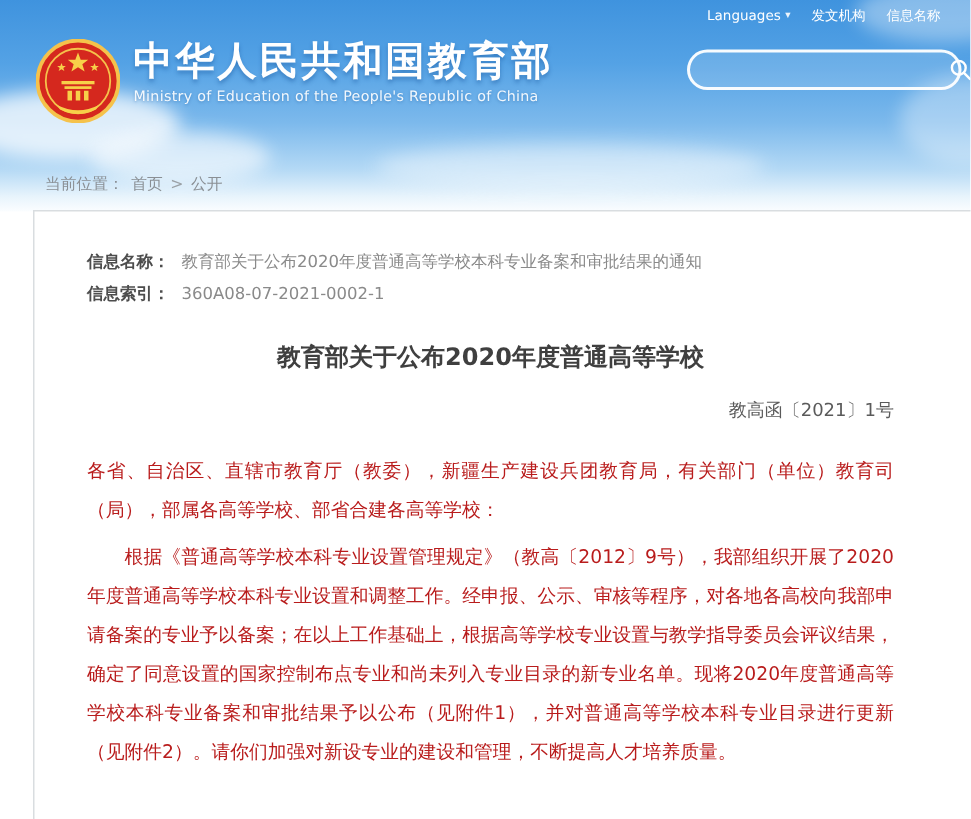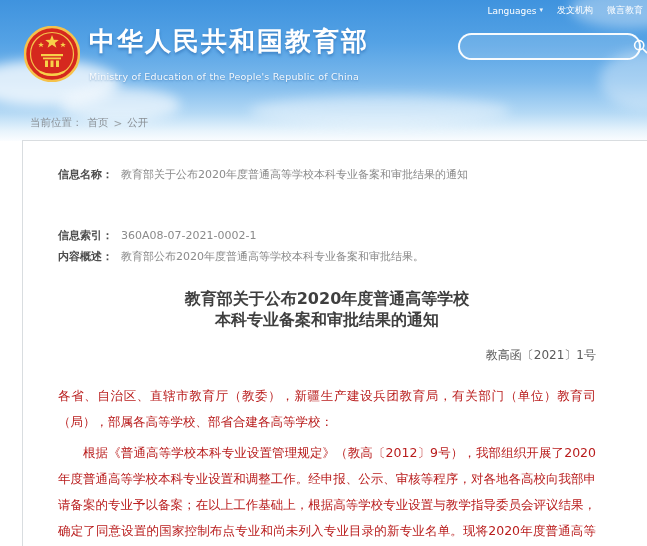--- a/index.html
+++ b/index.html
@@ -18,37 +18,37 @@
   }
   .cloud { position:absolute; border-radius:50%; filter:blur(6px); background:rgba(255,255,255,.75); }
   .cloud.c1 { left:-30px; top:60px;  width:150px; height:46px; }
   .cloud.c2 { left:60px;  top:88px;  width:120px; height:34px; opacity:.8; }
   .cloud.c3 { left:570px; top:-12px; width:120px; height:40px; opacity:.5; }
   .cloud.c4 { left:600px; top:50px;  width:90px;  height:60px; opacity:.45; }
   .cloud.c5 { left:250px; top:96px;  width:260px; height:30px; opacity:.55; }
 
   
   .topbar {
-    position:absolute; top:4px; right:4px;
+    position:absolute; top:4px; right:20px;
     display:flex; align-items:center; gap:14px;
     font-size:9px; color:#ffffff; z-index:5;
   }
   .topbar a { color:#ffffff; text-decoration:none; cursor:pointer; display:inline-flex; align-items:center; gap:3px; }
   .caret { font-size:7px; line-height:1; opacity:.9; }
 
   
   .brand { position:absolute; left:24px; top:26px; display:flex; align-items:flex-start; z-index:4; cursor:pointer; }
   .emblem { width:56px; height:56px; flex:0 0 56px; }
   .brand-text { margin-left:9px; }
   .site-title {
     font-size:26px; font-weight:bold; color:#ffffff; letter-spacing:2px;
     text-shadow:0 2px 3px rgba(20,80,150,.45); line-height:30px;
   }
   .site-subtitle {
-    margin-top:15px; font-size:9.5px; color:rgba(255,255,255,.92);
+    margin-top:3px; font-size:9.5px; color:rgba(255,255,255,.92);
     text-shadow:0 1px 2px rgba(20,80,150,.4); letter-spacing:.2px;
   }
 
   
   .search {
     position:absolute; left:458px; top:33px; width:183px; height:27px;
     border:2px solid rgba(255,255,255,.95); border-radius:14px;
     background:rgba(255,255,255,.14);
     display:flex; align-items:center; z-index:4;
   }
@@ -70,21 +70,21 @@
   .content-box {
     position:absolute; left:22px; top:140px; width:660px; height:430px;
     background:#ffffff; border:1px solid #d9dde0;
   }
   .inner { width:538px; margin-left:35px; }
 
   
   .meta { margin-top:23px; font-size:11px; line-height:21px; color:#8a8a8a; }
   .meta b { font-weight:bold; color:#4d4d4d; margin-right:8px; }
   .meta-row { display:flex; white-space:nowrap; }
-  .m-col1 { width:148px; flex:0 0 148px;margin-top:40px; }
+  .m-col1 { width:148px; flex:0 0 148px; }
   .m-col2 { width:163px; flex:0 0 163px; }
 
   
   .doc-title {
     margin-top:21px; text-align:center;
     font-size:16px; font-weight:bold; color:#3f3f3f; line-height:21px;
   }
   .doc-number { margin-top:17px; text-align:right; font-size:12px; color:#5a5a5a; }
   .para {
     margin-top:19px; font-size:12.5px; color:#b91c1c;
@@ -102,21 +102,21 @@
   <div class="cloud c4"></div>
   <div class="cloud c5"></div>
 </div>
 
 <div class="topbar">
   <a>
     <span>Languages</span>
     <span class="caret">▾</span>
   </a>
   <a>发文机构</a>
-  <a>微言教育</a>
+  <a>信息名称</a>
 </div>
 
 <div class="brand">
   <svg class="emblem" viewBox="0 0 56 56">
     <circle cx="28" cy="28" r="27" fill="#d5281e"></circle>
     <circle cx="28" cy="28" r="27" fill="none" stroke="#f5c24b" stroke-width="2.5"></circle>
     <circle cx="28" cy="28" r="21.5" fill="none" stroke="#f5c24b" stroke-width="1.2"></circle>
     <polygon points="28,9 29.8,13.8 34.8,13.9 30.9,16.9 32.4,21.7 28,18.8 23.6,21.7 25.1,16.9 21.2,13.9 26.2,13.8" fill="#f7d049"></polygon>
     <polygon points="17,16 17.8,18 19.9,18 18.2,19.3 18.9,21.3 17,20.1 15.1,21.3 15.8,19.3 14.1,18 16.2,18" fill="#f7d049"></polygon>
     <polygon points="39,16 39.8,18 41.9,18 40.2,19.3 40.9,21.3 39,20.1 37.1,21.3 37.8,19.3 36.1,18 38.2,18" fill="#f7d049"></polygon>
@@ -153,28 +153,24 @@
 <div class="content-box">
   <div class="inner">
 
     <div class="meta">
       <div class="meta-row">
         <span><b>信息名称：</b><span>教育部关于公布2020年度普通高等学校本科专业备案和审批结果的通知</span></span>
       </div>
       <div class="meta-row">
         <span class="m-col1"><b>信息索引：</b><span>360A08-07-2021-0002-1</span></span>
       </div>
-      <div class="meta-row">
-        <span><b>内容概述：</b><span>教育部公布2020年度普通高等学校本科专业备案和审批结果。</span></span>
-      </div>
     </div>
 
     <div class="doc-title">
       <div>教育部关于公布2020年度普通高等学校</div>
-      <div>本科专业备案和审批结果的通知</div>
     </div>
 
     <div class="doc-number">教高函〔2021〕1号</div>
 
     <div class="para">各省、自治区、直辖市教育厅（教委），新疆生产建设兵团教育局，有关部门（单位）教育司（局），部属各高等学校、部省合建各高等学校：</div>
 
     <div class="para indent">根据《普通高等学校本科专业设置管理规定》（教高〔2012〕9号），我部组织开展了2020年度普通高等学校本科专业设置和调整工作。经申报、公示、审核等程序，对各地各高校向我部申请备案的专业予以备案；在以上工作基础上，根据高等学校专业设置与教学指导委员会评议结果，确定了同意设置的国家控制布点专业和尚未列入专业目录的新专业名单。现将2020年度普通高等学校本科专业备案和审批结果予以公布（见附件1），并对普通高等学校本科专业目录进行更新（见附件2）。请你们加强对新设专业的建设和管理，不断提高人才培养质量。</div>
 
   </div>
 </div>

